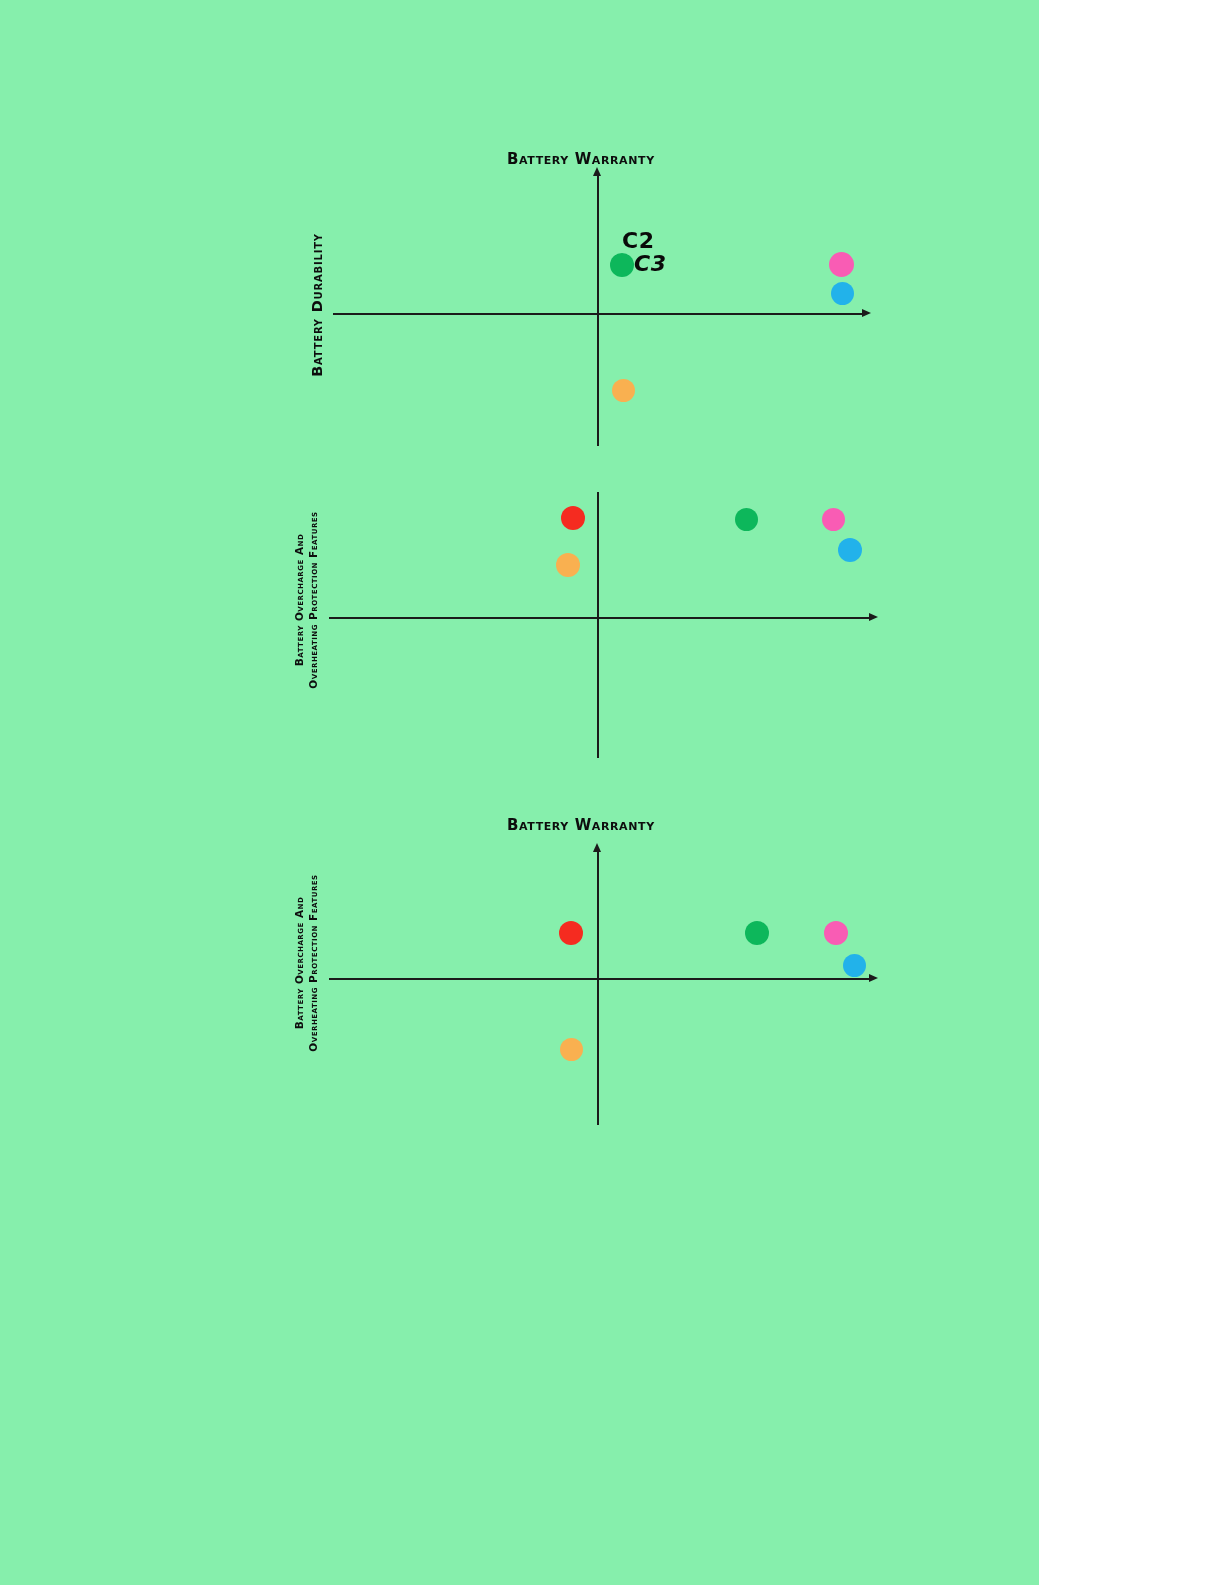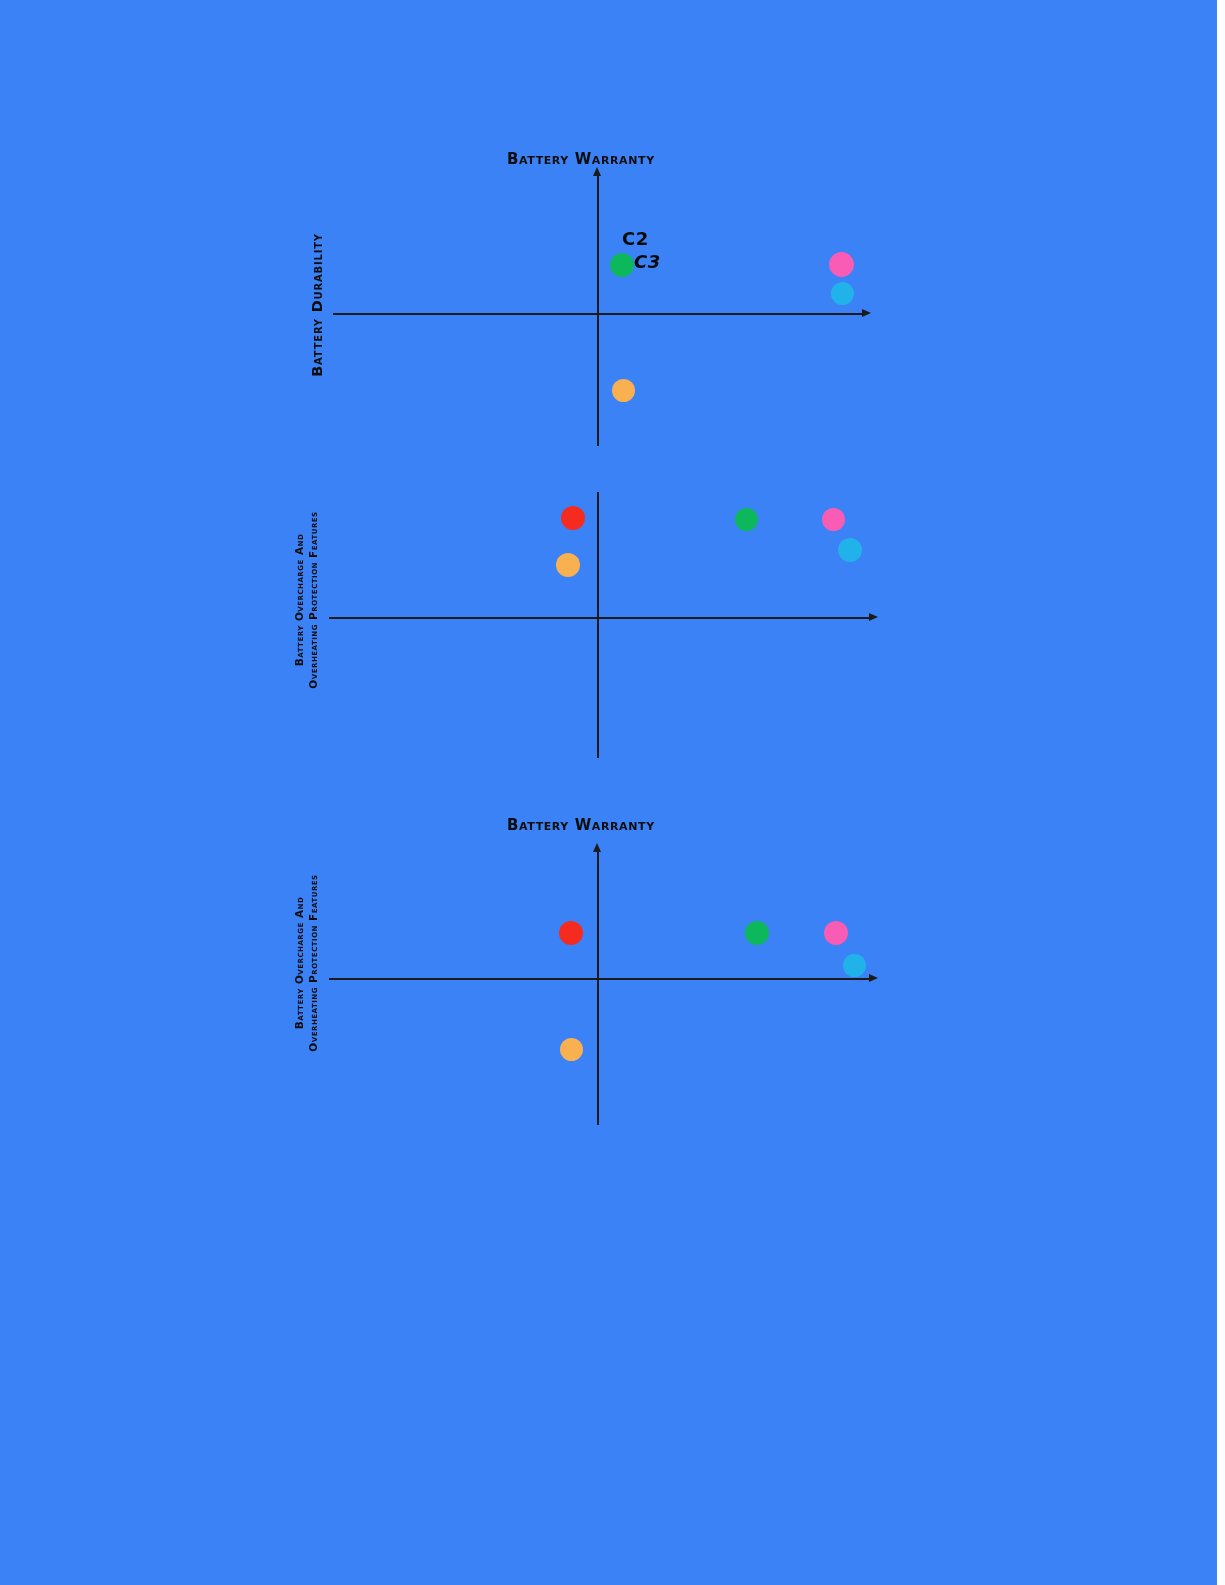--- a/index.html
+++ b/index.html
@@ -12,23 +12,23 @@
     width: 1225px;
     height: 1585px;
     position: relative;
     font-family: "DejaVu Sans", sans-serif;
     overflow: hidden;
   }
 
   #page {
     position: absolute;
     left: 0; top: 0;
-    width: 1217px;
+    width: 1039px;
     height: 1585px;
-    background: #3b82f6;
+    background: #86efac;
   }
 
   
   .chart {
     position: absolute;
   }
 
   
   .axis-x, .axis-y {
     position: absolute;
@@ -91,21 +91,21 @@
   .point {
     position: absolute;
     border-radius: 50%;
     box-sizing: border-box;
   }
 
   .point-label {
     position: absolute;
     font-family: "DejaVu Sans", sans-serif;
     font-weight: bold;
-    font-size: 18px;
+    font-size: 22px;
     letter-spacing: 0.5px;
     color: #0a0a0a;
     white-space: nowrap;
     text-align: right;
   }
 </style>
 </head>
 <body>
 
 <div id="page">

